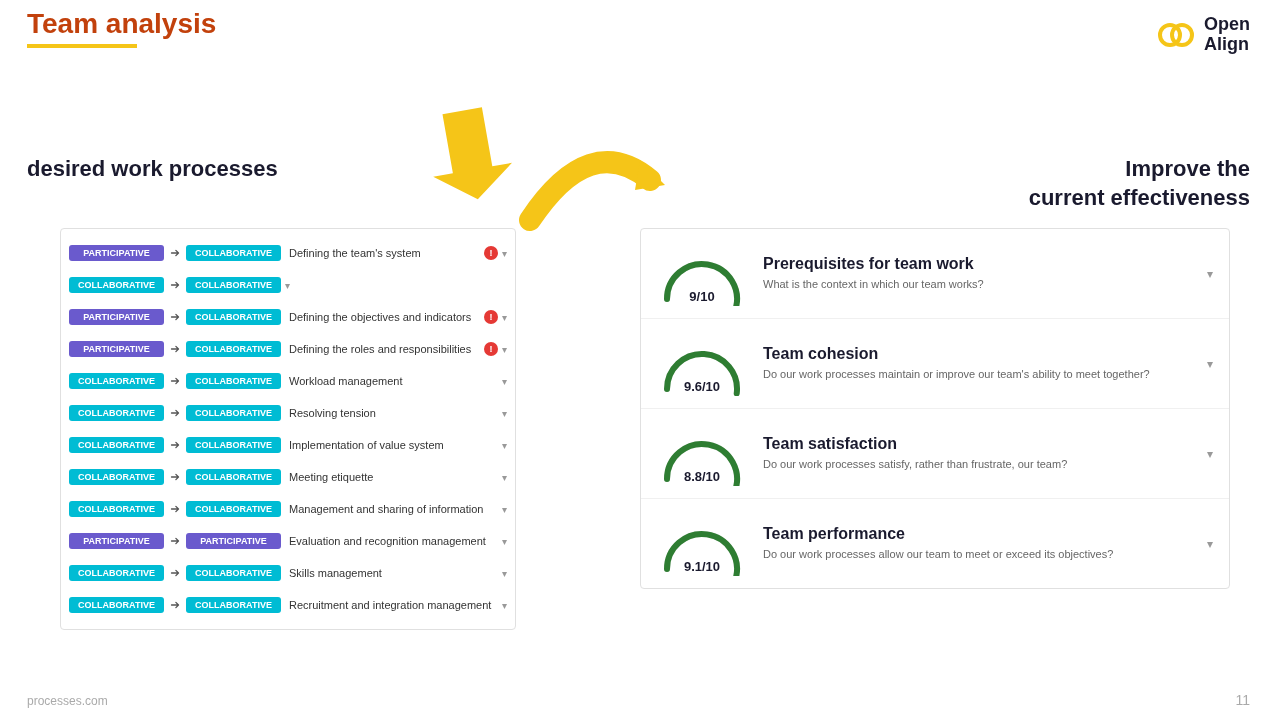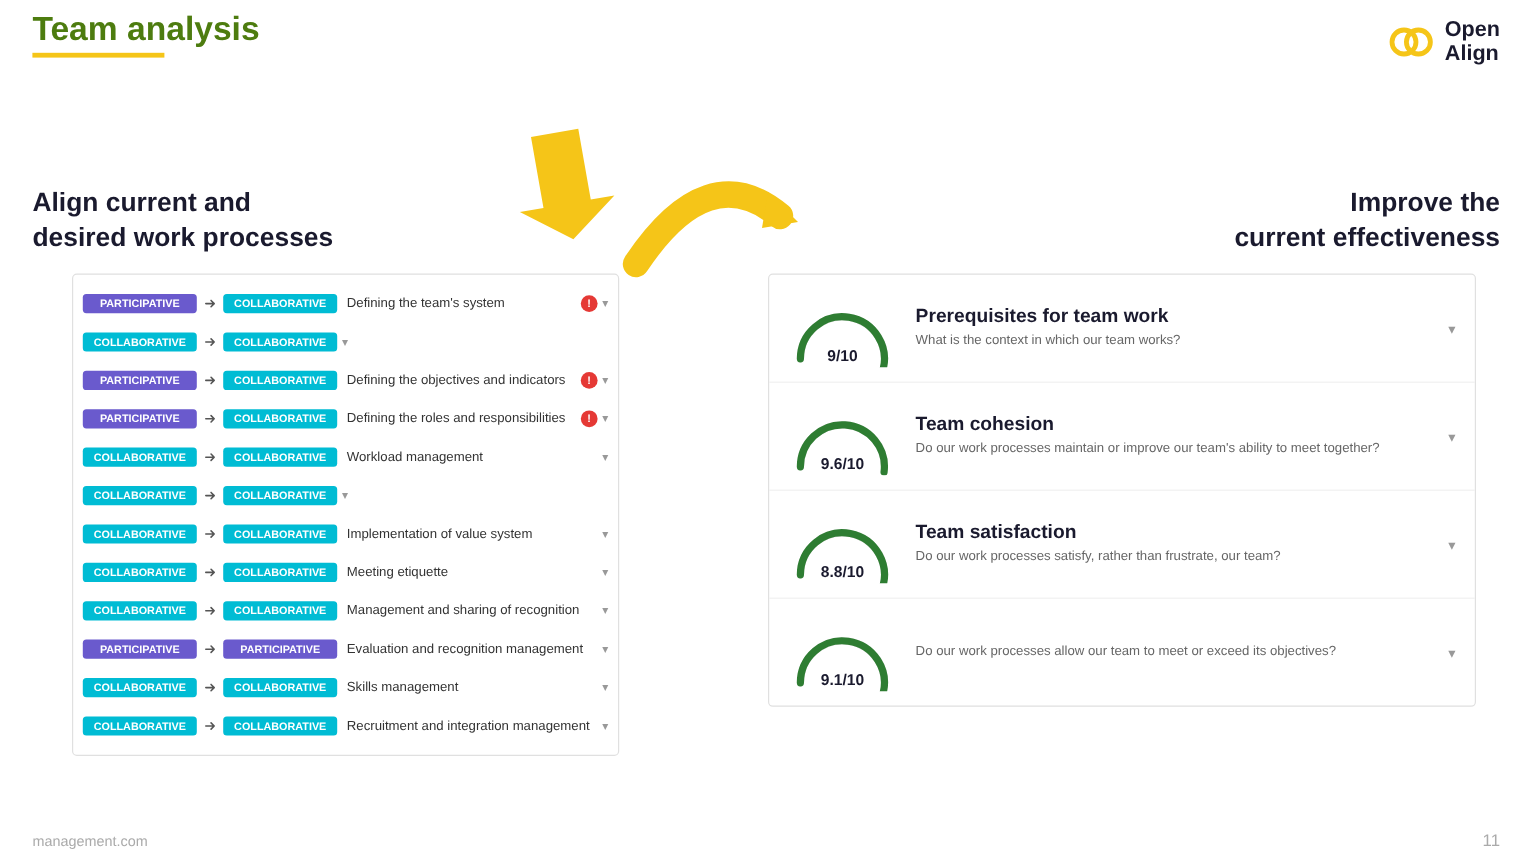--- a/index.html
+++ b/index.html
@@ -16,21 +16,21 @@
     .header {
       position: absolute;
       top: 8px;
       left: 27px;
       display: flex;
       flex-direction: column;
     }
     .header-title {
       font-size: 28px;
       font-weight: 800;
-      color: #4d7c0f;
+      color: #c2410c;
     }
     .header-underline {
       width: 110px;
       height: 4px;
       background: #f5c518;
       margin-top: 4px;
     }
 
     
     .logo {
@@ -235,21 +235,20 @@
     <circle cx="14" cy="20" r="10" fill="none" stroke="#f5c518" stroke-width="4"></circle>
     <circle cx="26" cy="20" r="10" fill="none" stroke="#f5c518" stroke-width="4"></circle>
   </svg>
   <div class="logo-text">
     <div>Open</div>
     <div>Align</div>
   </div>
 </div>
 
 <div class="left-heading">
-  <div>Align current and</div>
   <div>desired work processes</div>
 </div>
 
 <div class="right-heading">
   <div>Improve the</div>
   <div>current effectiveness</div>
 </div>
 
 <svg class="decorative-arrows" viewBox="0 0 300 140">
 
@@ -308,20 +307,21 @@
       <span class="process-name">Workload management</span>
 
       <span class="chevron">▾</span>
     </div>
     <div class="process-row">
       <span class="badge badge-collaborative">COLLABORATIVE</span>
       <svg class="arrow-icon" viewBox="0 0 16 16" fill="none">
         <path d="M4 8h8M9 5l3 3-3 3" stroke="#555" stroke-width="1.5" stroke-linecap="round" stroke-linejoin="round"></path>
       </svg>
       <span class="badge badge-collaborative">COLLABORATIVE</span>
+      <span class="process-name">Resolving tension</span>
 
       <span class="chevron">▾</span>
     </div>
     <div class="process-row">
       <span class="badge badge-collaborative">COLLABORATIVE</span>
       <svg class="arrow-icon" viewBox="0 0 16 16" fill="none">
         <path d="M4 8h8M9 5l3 3-3 3" stroke="#555" stroke-width="1.5" stroke-linecap="round" stroke-linejoin="round"></path>
       </svg>
       <span class="badge badge-collaborative">COLLABORATIVE</span>
       <span class="process-name">Implementation of value system</span>
@@ -337,21 +337,21 @@
       <span class="process-name">Meeting etiquette</span>
 
       <span class="chevron">▾</span>
     </div>
     <div class="process-row">
       <span class="badge badge-collaborative">COLLABORATIVE</span>
       <svg class="arrow-icon" viewBox="0 0 16 16" fill="none">
         <path d="M4 8h8M9 5l3 3-3 3" stroke="#555" stroke-width="1.5" stroke-linecap="round" stroke-linejoin="round"></path>
       </svg>
       <span class="badge badge-collaborative">COLLABORATIVE</span>
-      <span class="process-name">Management and sharing of recognition</span>
+      <span class="process-name">Management and sharing of information</span>
 
       <span class="chevron">▾</span>
     </div>
     <div class="process-row">
       <span class="badge badge-participative">PARTICIPATIVE</span>
       <svg class="arrow-icon" viewBox="0 0 16 16" fill="none">
         <path d="M4 8h8M9 5l3 3-3 3" stroke="#555" stroke-width="1.5" stroke-linecap="round" stroke-linejoin="round"></path>
       </svg>
       <span class="badge badge-participative">PARTICIPATIVE</span>
       <span class="process-name">Evaluation and recognition management</span>
@@ -437,20 +437,21 @@
       <svg viewBox="0 0 90 65" width="90" height="65">
 
         <path d="M 10 58.00000000000001 A 35 35 0 0 1 80 58" stroke="#e0e0e0" stroke-width="6" fill="none" stroke-linecap="round"></path>
 
         <path d="M 10 58.00000000000001 A 35 35 0 1 1 78.610278998693 67.76468871137303" stroke="#2e7d32" stroke-width="6" fill="none" stroke-linecap="round"></path>
 
         <text x="45" y="60" text-anchor="middle" font-size="13" font-weight="700" fill="#1a1a2e">9.1/10</text>
       </svg>
     </div>
       <div class="metric-info">
+        <div class="metric-title">Team performance</div>
         <div class="metric-desc">Do our work processes allow our team to meet or exceed its objectives?</div>
       </div>
       <span class="metric-chevron">▾</span>
     </div>
   </div>
 
-<div class="footer-left">management.com</div>
+<div class="footer-left">processes.com</div>
 <div class="footer-right">11</div>
 
 </body></html>

